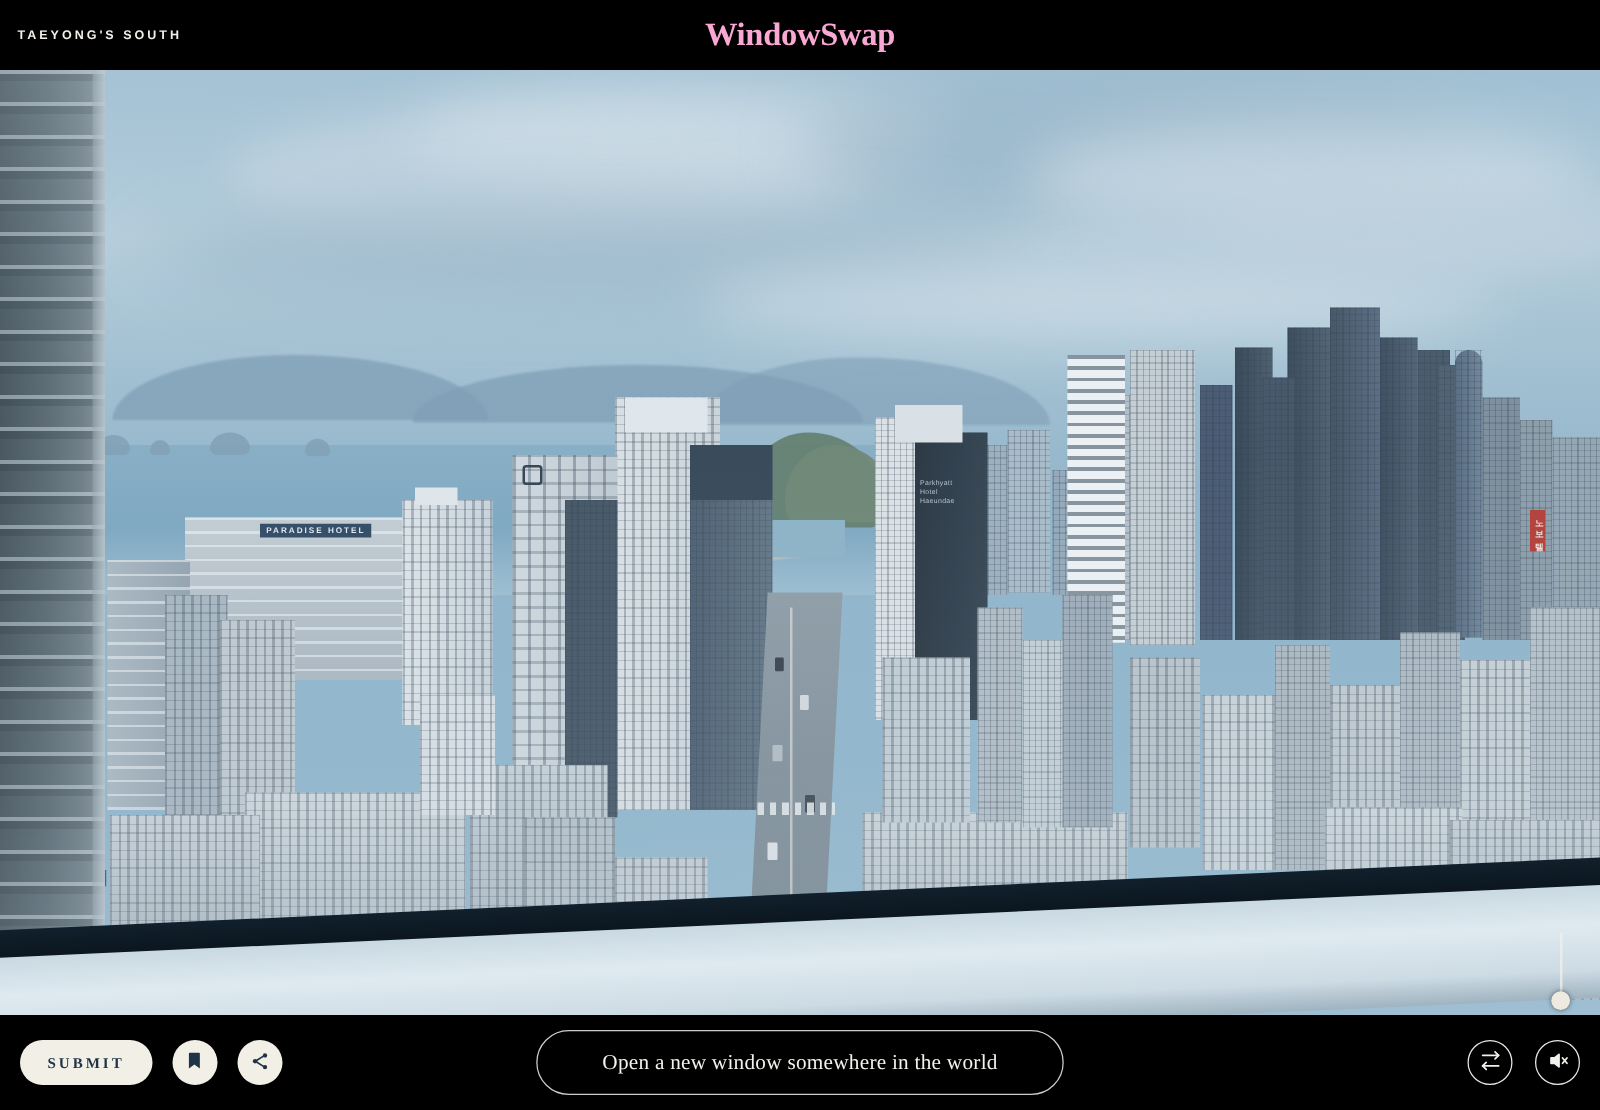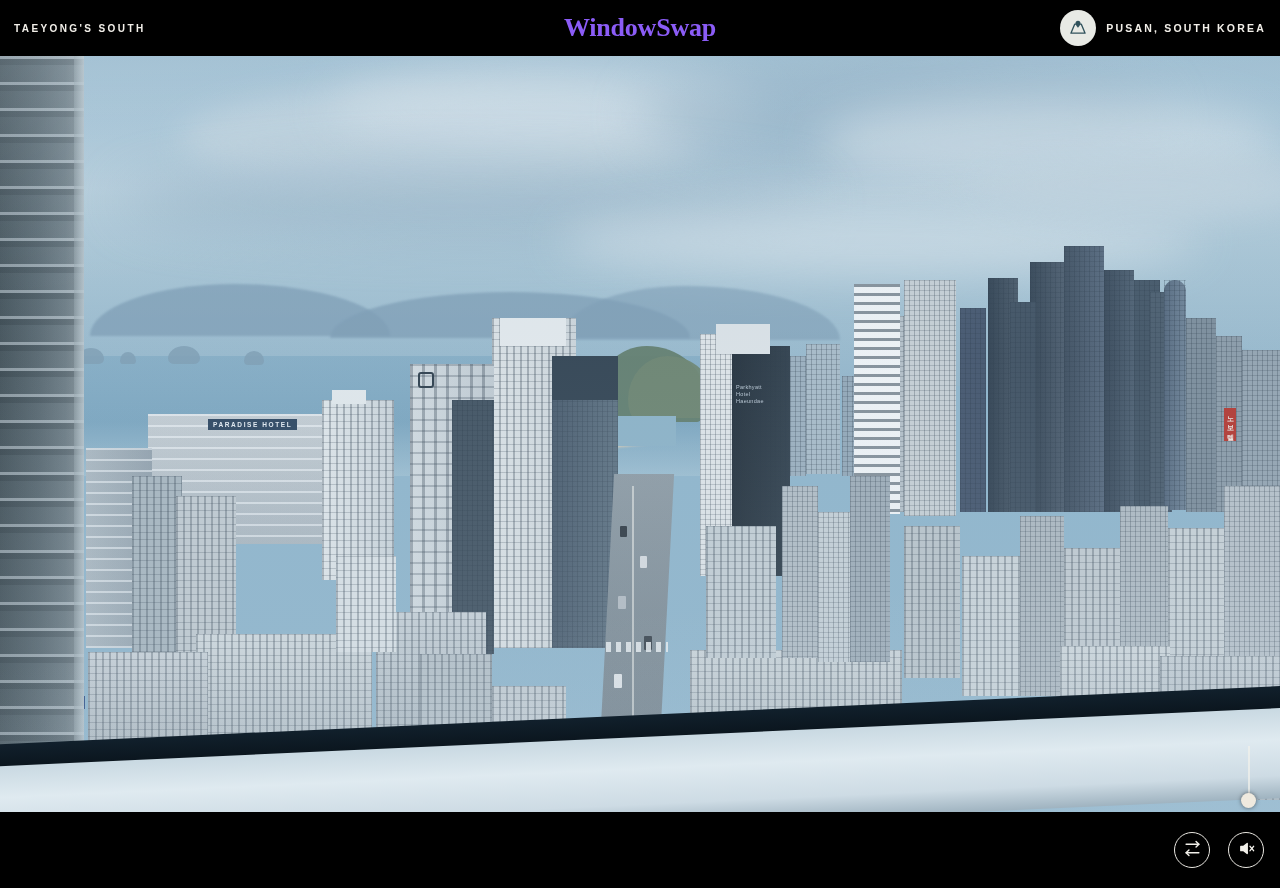--- a/index.html
+++ b/index.html
@@ -22,21 +22,21 @@
     color:#f2efe9; font-size:10px; letter-spacing:2.4px; font-weight:700;
     white-space:nowrap;
   }
   .brand{
     position:absolute; left:0; right:0; top:0; height:56px;
     display:flex; align-items:center; justify-content:center;
     pointer-events:none;
   }
   .brand-text{
     font-family:"Liberation Serif", serif;
-    color:#8b5cf6; font-size:26px; font-weight:700; letter-spacing:-0.2px;text-align:center;
+    color:#f9a8d4; font-size:26px; font-weight:700; letter-spacing:-0.2px;text-align:center;
   }
   .location{
     display:flex; align-items:center; gap:10px; z-index:2;
   }
   .loc-badge{
     width:36px; height:36px; border-radius:50%;
     background:#e8eae5; display:flex; align-items:center; justify-content:center;
   }
   .loc-text{
     color:#f2efe9; font-size:10.5px; letter-spacing:2.2px; font-weight:700;
@@ -219,29 +219,20 @@
 </head>
 <body>
 
 <div class="topbar">
   <div class="window-owner">TAEYONG'S SOUTH</div>
 
   <div class="brand">
     <div class="brand-text">WindowSwap</div>
   </div>
 
-  <div class="location">
-    <div class="loc-badge">
-      <svg width="20" height="20" viewBox="0 0 24 24" fill="none" stroke="#30525c" stroke-width="1.6" stroke-linejoin="round">
-        <path d="M3.5 18.2 L8 7.4 L16 7.4 L20.5 18.2 Z"></path>
-        <path d="M12 3.2a3 3 0 0 0-3 3c0 2.2 3 5.4 3 5.4s3-3.2 3-5.4a3 3 0 0 0-3-3z" fill="#30525c" stroke="none"></path>
-      </svg>
-    </div>
-    <div class="loc-text">PUSAN, SOUTH KOREA</div>
-  </div>
 </div>
 
 <div class="stage">
   <div class="scene">
 
     <div class="sky"></div>
     <div class="cloud" style="left:180px;  top:30px;  width:520px; height:110px;"></div>
     <div class="cloud cloud2" style="left:330px; top:10px;  width:430px; height:85px;"></div>
     <div class="cloud cloud3" style="left:640px; top:0px;   width:520px; height:120px;"></div>
     <div class="cloud cloud2" style="left:820px; top:40px;  width:460px; height:95px;"></div>
@@ -467,21 +458,47 @@
     <div class="sill" style="top:712px; transform:rotate(-2.6deg);"></div>
 
   </div>
 </div>
 
 <div class="progress-line" style="left:1248px; top:746px; height:48px;"></div>
 <div class="progress-dot" style="left:1241px; top:793px;"></div>
 
 <div class="bottombar">
 
-
+  <div class="bb-left">
+    <button class="submit-btn">SUBMIT</button>
+
+    <button class="circle-btn">
+      <span>
+        <svg width="15" height="17" viewBox="0 0 24 24" fill="#1e3345">
+          <path d="M6 2h12a1 1 0 0 1 1 1v19l-7-5-7 5V3a1 1 0 0 1 1-1z"></path>
+        </svg>
+      </span>
+    </button>
+
+    <button class="circle-btn">
+      <span>
+        <svg width="16" height="16" viewBox="0 0 24 24" fill="none" stroke="#1e3345" stroke-width="2" stroke-linecap="round">
+          <circle cx="18" cy="5" r="2.6" fill="#1e3345" stroke="none"></circle>
+          <circle cx="6" cy="12" r="2.6" fill="#1e3345" stroke="none"></circle>
+          <circle cx="18" cy="19" r="2.6" fill="#1e3345" stroke="none"></circle>
+          <line x1="8.3" y1="10.8" x2="15.7" y2="6.2"></line>
+          <line x1="8.3" y1="13.2" x2="15.7" y2="17.8"></line>
+        </svg>
+      </span>
+    </button>
+  </div>
+
+  <div class="bb-center">
+    <button class="open-window-btn">Open a new window somewhere in the world</button>
+  </div>
 
   <div class="bb-right">
     <button class="ghost-btn">
       <span>
         <svg width="17" height="17" viewBox="0 0 24 24" fill="none" stroke="#f2f0ea" stroke-width="2" stroke-linecap="round" stroke-linejoin="round">
           <polyline points="17 2 21 6 17 10"></polyline>
           <path d="M3 6h18"></path>
           <polyline points="7 14 3 18 7 22"></polyline>
           <path d="M21 18H3"></path>
         </svg>

